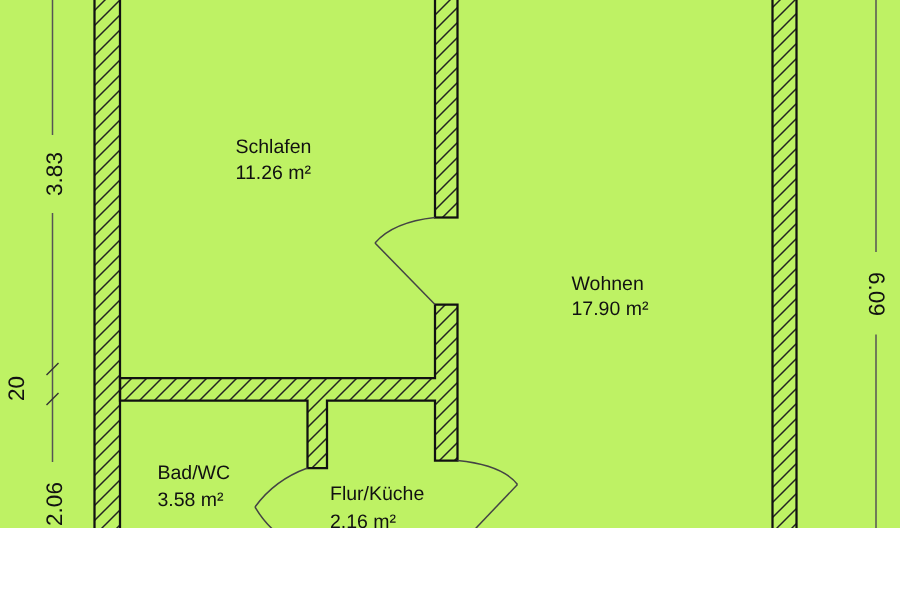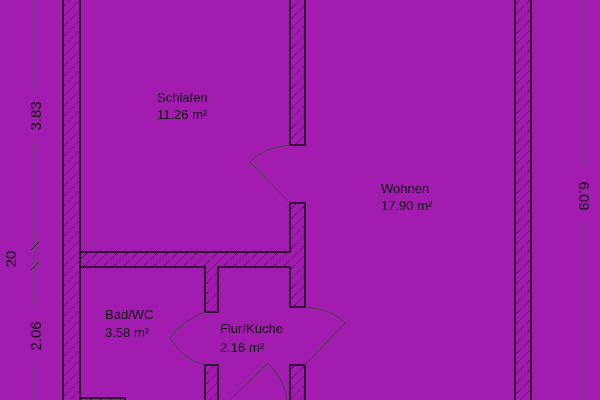--- a/index.html
+++ b/index.html
@@ -1,16 +1,16 @@
 <!DOCTYPE html>
 <html><head>
 <meta charset="utf-8">
 <style>
   html, body { margin: 0; padding: 0; background: #ffffff; }
-  #plan { width: 600px; height: 400px; position: relative; overflow: hidden; background: #a21caf; }
+  #plan { width: 600px; height: 352px; position: relative; overflow: hidden; background: #bef264; }
   svg { display: block; }
   .lbl { font-family: "Liberation Sans", sans-serif; font-size: 13px; fill: #111; }
   .dim { font-family: "Liberation Sans", sans-serif; font-size: 15px; fill: #111; }
 </style>
 </head>
 <body>
 
 <div id="plan">
 <svg width="600" height="400" viewBox="0 0 600 400" xmlns="http://www.w3.org/2000/svg">
   <defs>

